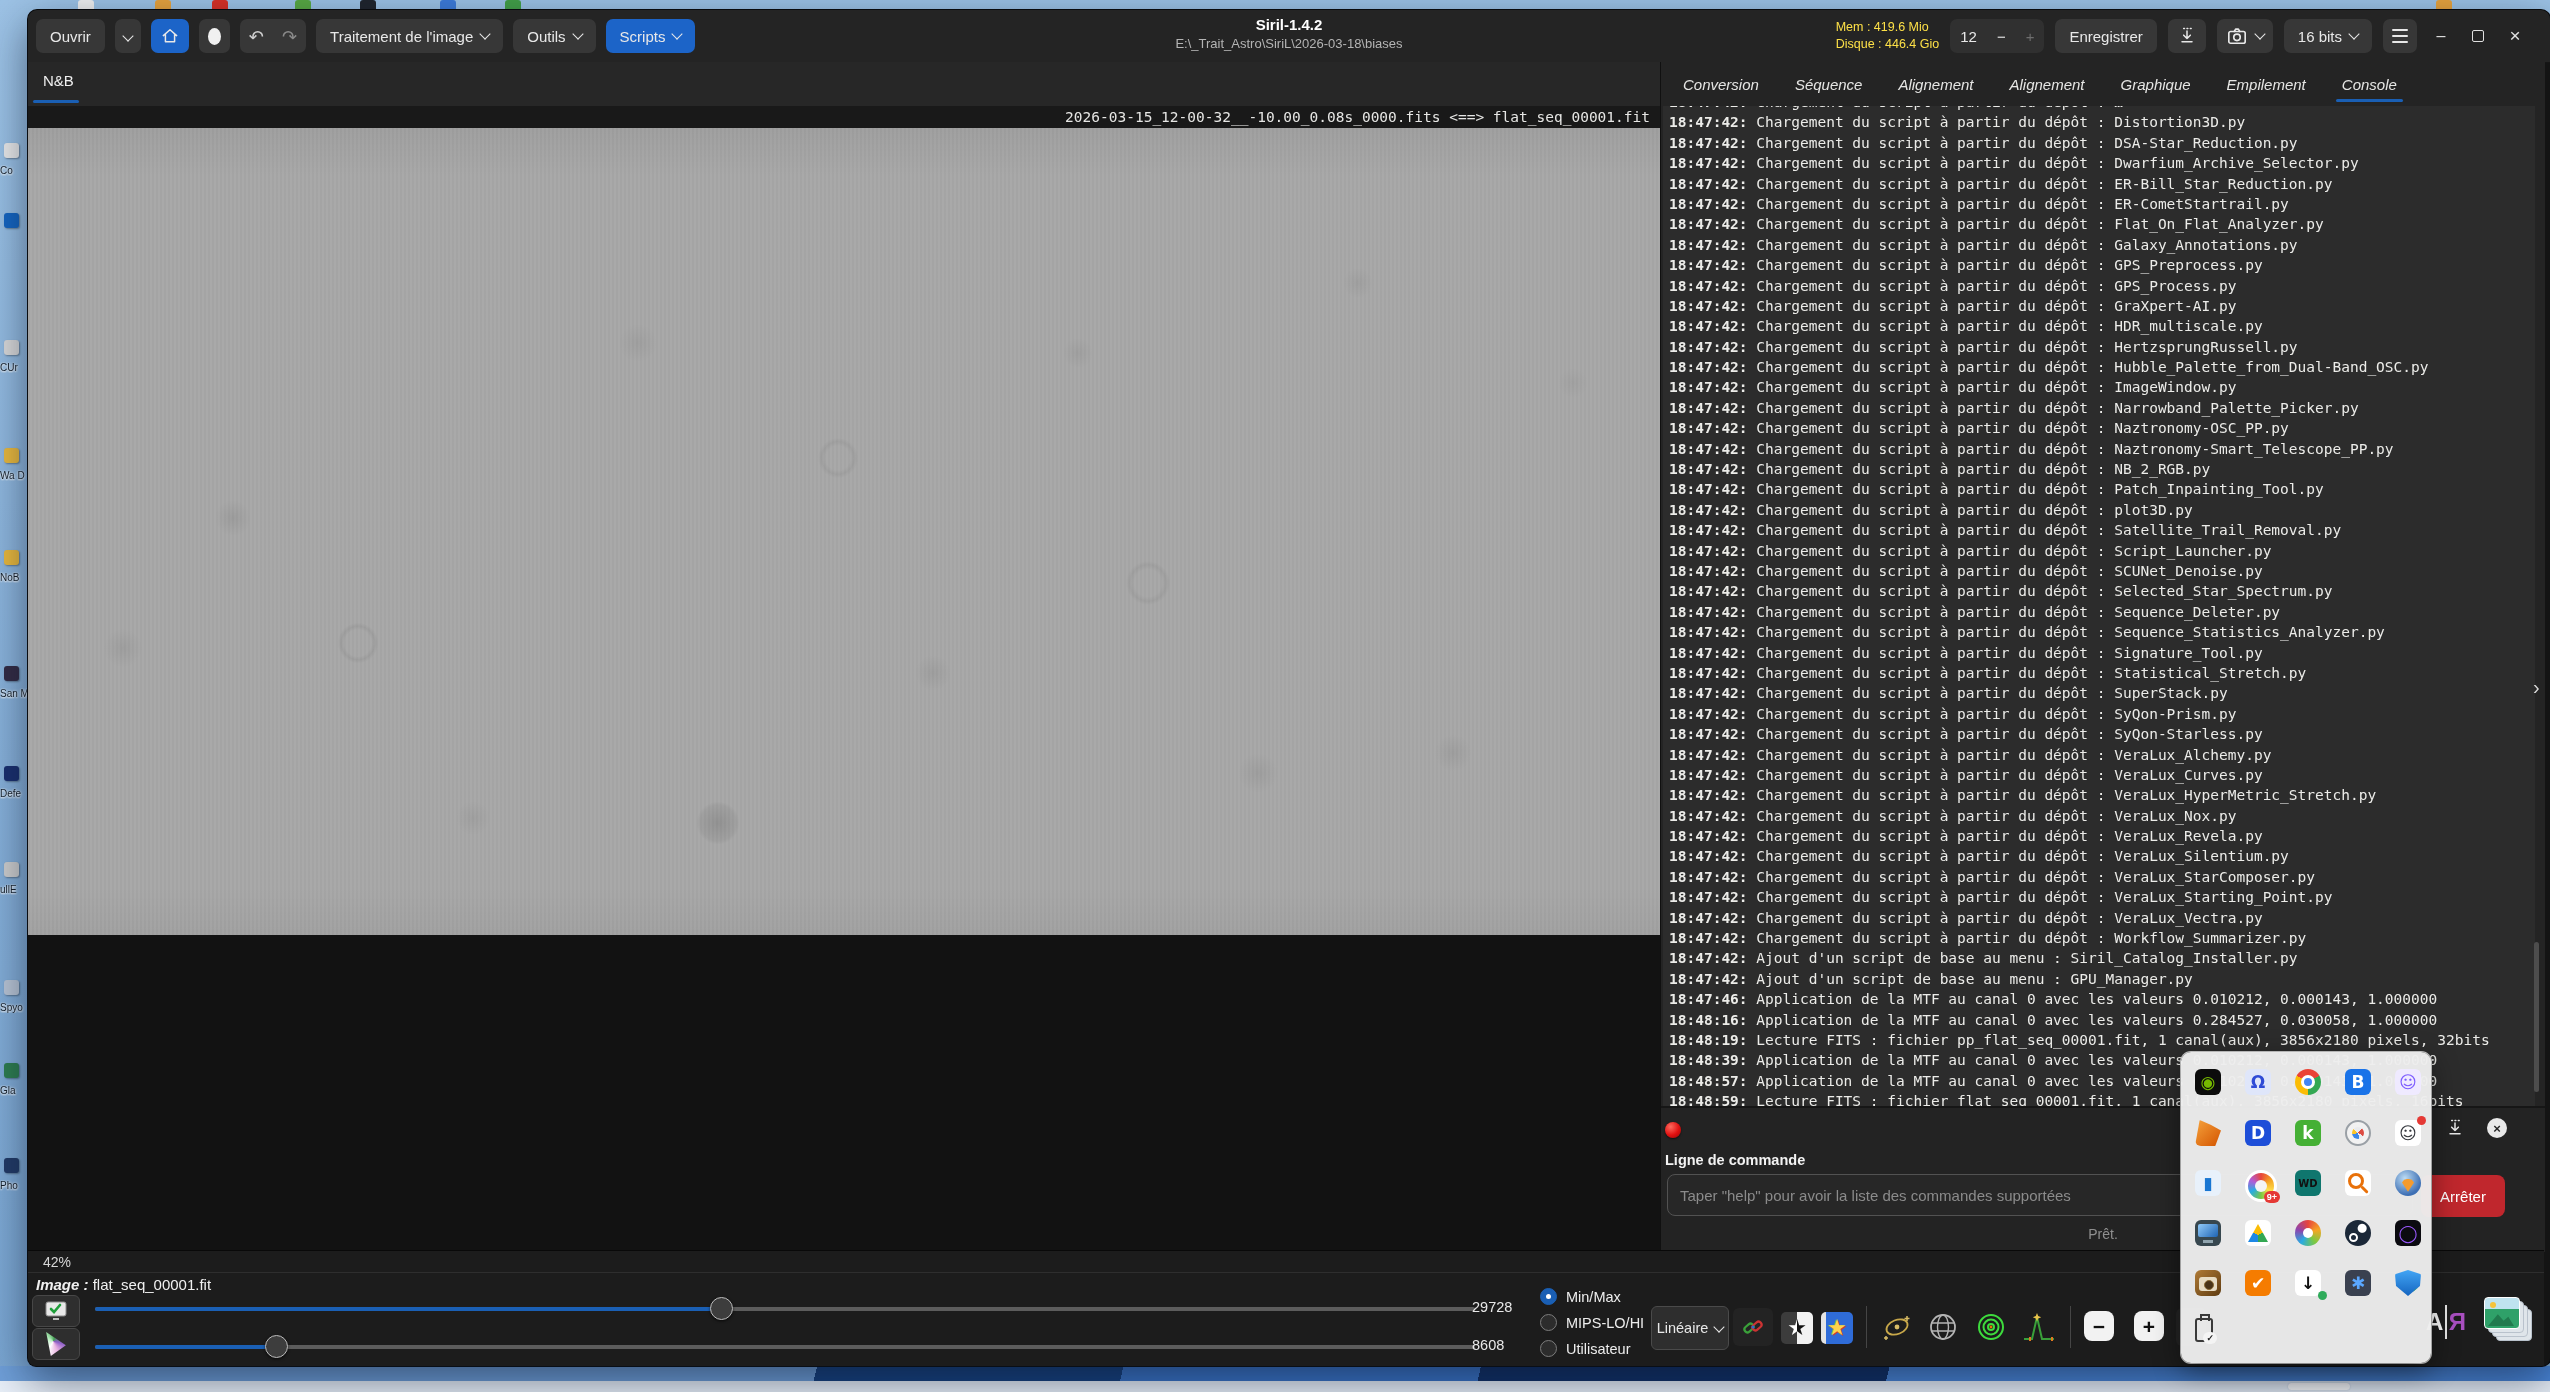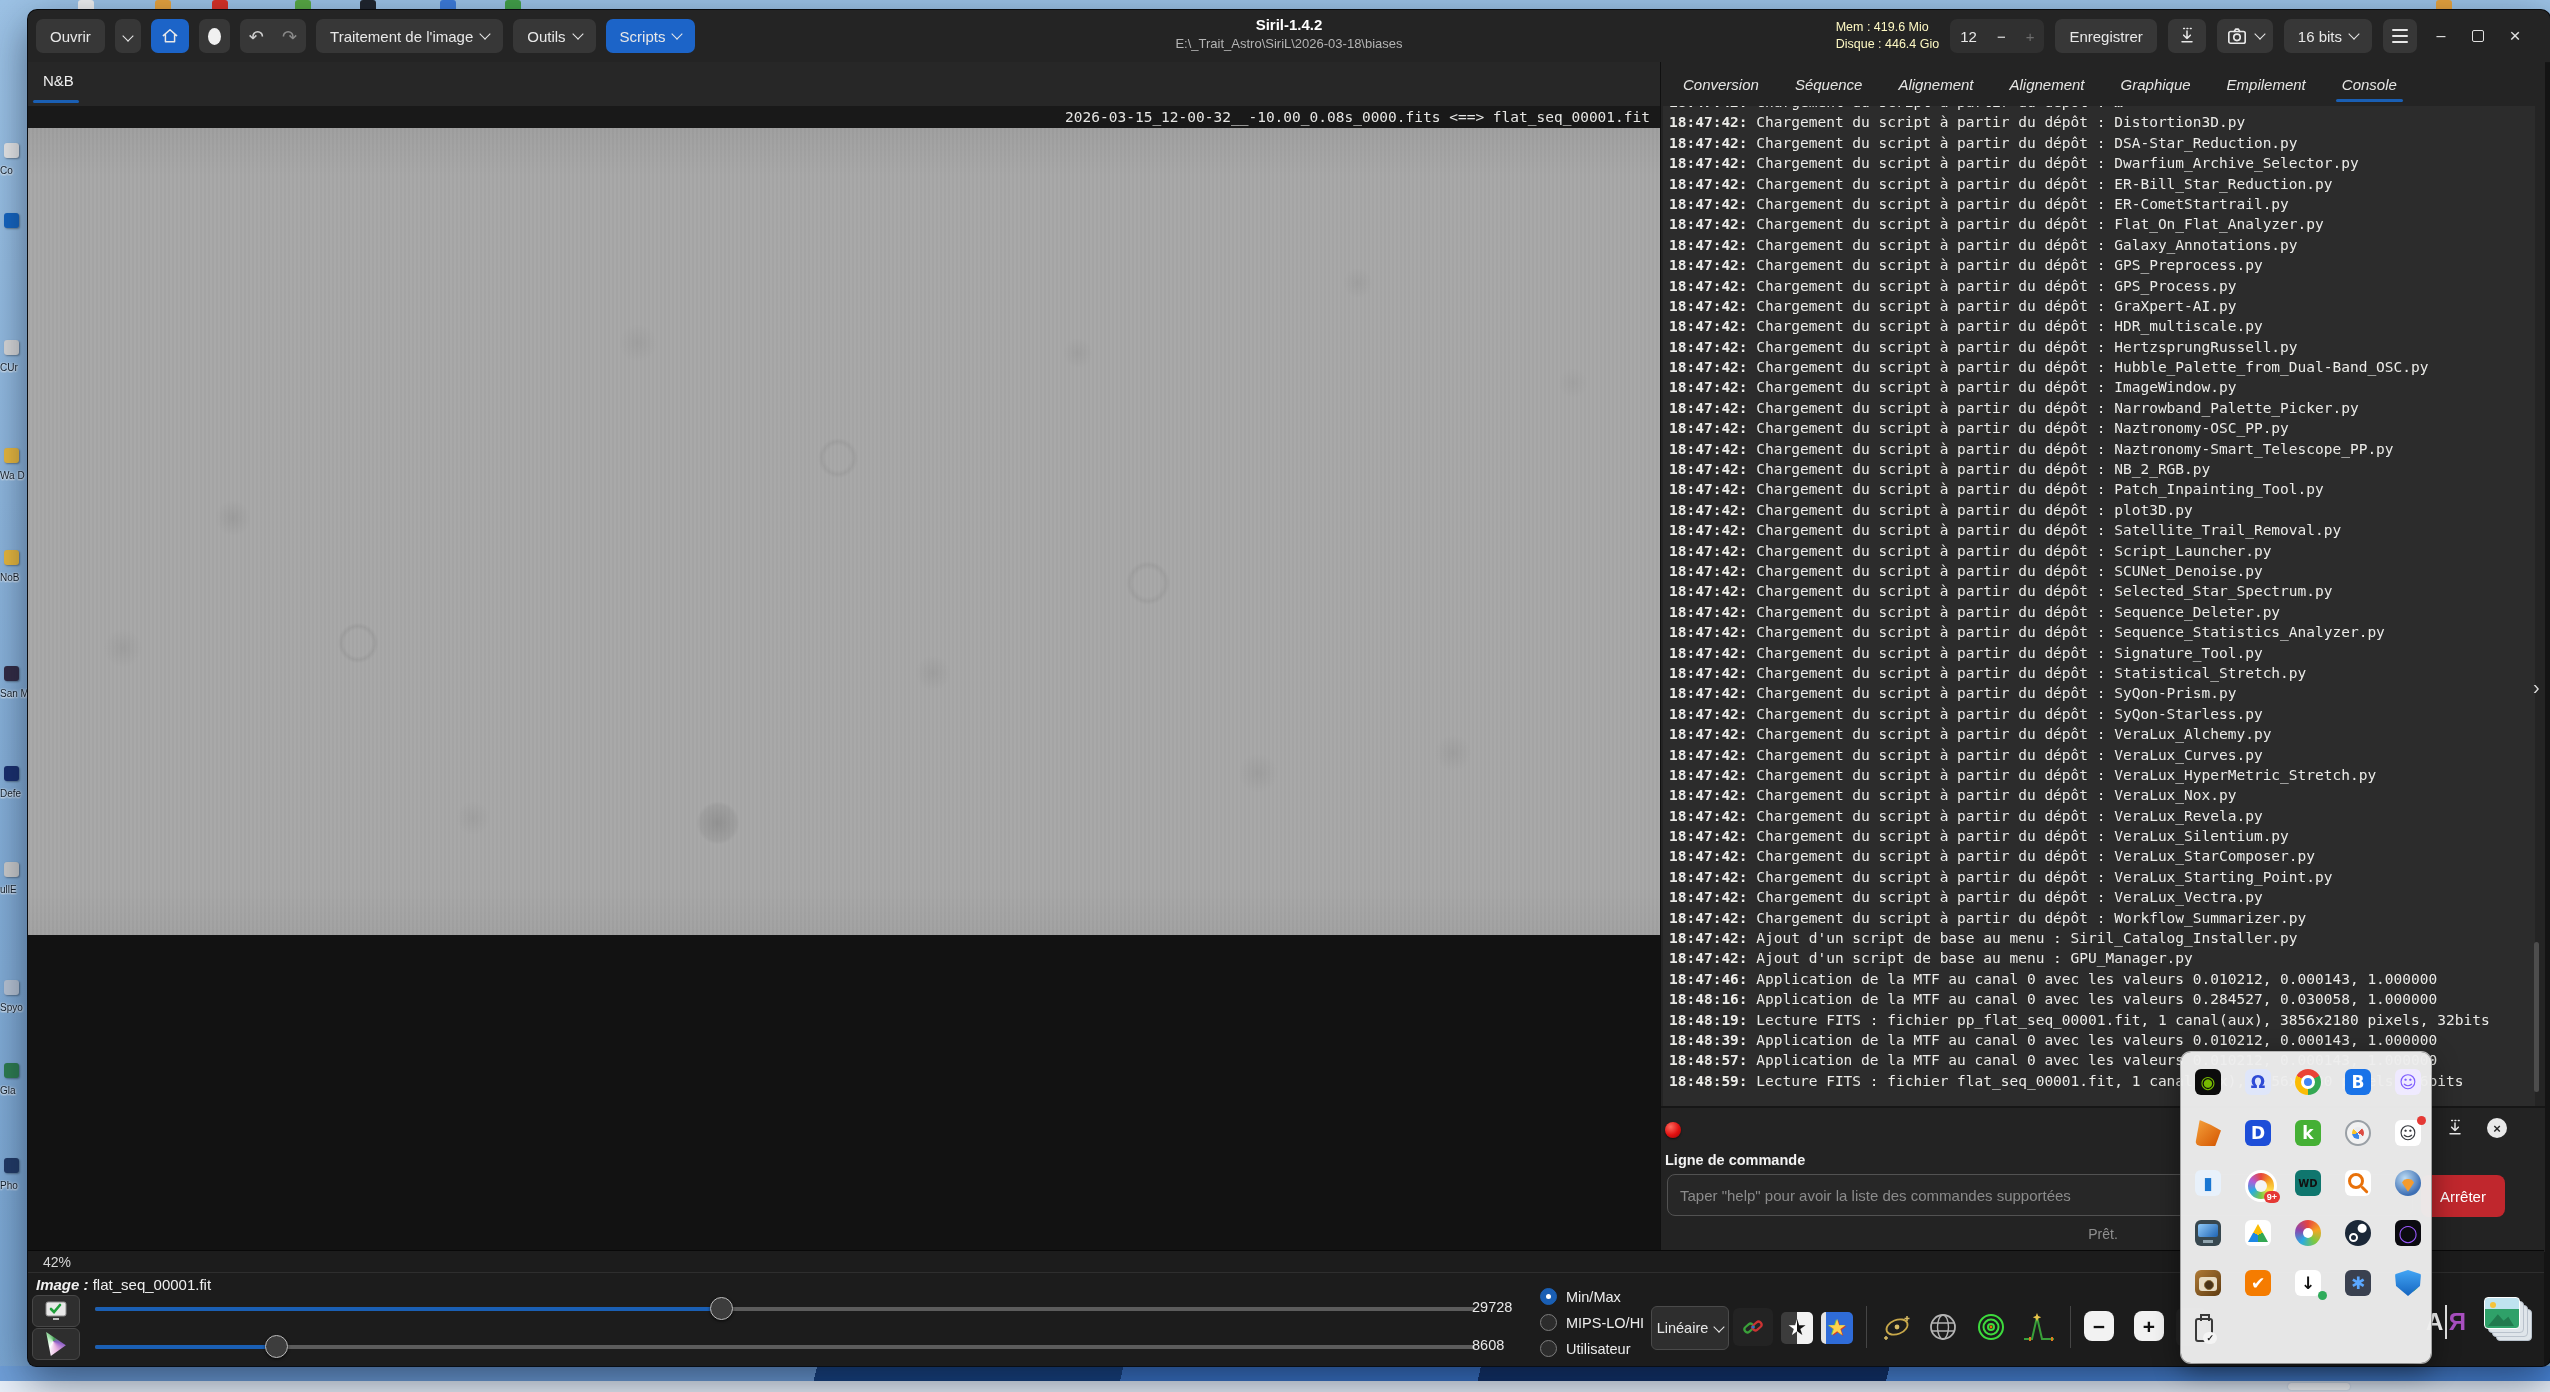--- a/index.html
+++ b/index.html
@@ -27,21 +27,21 @@
   .chev.solo{margin:0 0 0 0;}
   #hleft{position:absolute;left:8px;top:9px;display:flex;gap:10px;align-items:center;}
   #hright{position:absolute;right:22px;top:4px;height:44px;display:flex;gap:11px;align-items:center;}
   #htitle{position:absolute;left:50%;top:5px;transform:translateX(-50%);text-align:center;color:#fff;}
   #htitle .t1{font-size:15px;font-weight:bold;line-height:20px;}
   #htitle .t2{font-size:13px;color:#b4b4b4;line-height:18px;}
   .joined{display:flex;}
   .joined .hbtn{border-radius:0;}
   .joined .hbtn:first-child{border-radius:7px 0 0 7px;}
   .joined .hbtn:last-child{border-radius:0 7px 7px 0;}
-  .memblock{font-size:12.5px;color:#fef9c3;text-align:left;line-height:17px;white-space:nowrap;}
+  .memblock{font-size:12.5px;color:#fde047;text-align:left;line-height:17px;white-space:nowrap;}
   .ctr{display:flex;background:#303030;border-radius:7px;overflow:hidden;height:34px;align-items:center;}
   .ctr span{padding:0 10px;font-size:15px;color:#e8e8e8;}
   .ctr .dim{color:#6e6e6e;}
   .winctl{width:26px;height:30px;display:flex;align-items:center;justify-content:center;color:#e0e0e0;font-size:16px;}
   .sqr{width:10px;height:10px;border:1.6px solid #e0e0e0;border-radius:2px;}
   .hamb{display:flex;flex-direction:column;gap:4px;}
   .hamb i{display:block;width:16px;height:2px;background:#e8e8e8;border-radius:1px;}
   
   #tabstrip-l{position:absolute;left:0;top:52px;width:1632px;height:44px;background:#272727;}
   #nbtab{position:absolute;left:15px;top:10px;color:#f0f0f0;font-size:15px;}
@@ -351,20 +351,21 @@
           <div class="cline"><b>18:47:42:</b> Chargement du script à partir du dépôt : Patch_Inpainting_Tool.py</div>
           <div class="cline"><b>18:47:42:</b> Chargement du script à partir du dépôt : plot3D.py</div>
           <div class="cline"><b>18:47:42:</b> Chargement du script à partir du dépôt : Satellite_Trail_Removal.py</div>
           <div class="cline"><b>18:47:42:</b> Chargement du script à partir du dépôt : Script_Launcher.py</div>
           <div class="cline"><b>18:47:42:</b> Chargement du script à partir du dépôt : SCUNet_Denoise.py</div>
           <div class="cline"><b>18:47:42:</b> Chargement du script à partir du dépôt : Selected_Star_Spectrum.py</div>
           <div class="cline"><b>18:47:42:</b> Chargement du script à partir du dépôt : Sequence_Deleter.py</div>
           <div class="cline"><b>18:47:42:</b> Chargement du script à partir du dépôt : Sequence_Statistics_Analyzer.py</div>
           <div class="cline"><b>18:47:42:</b> Chargement du script à partir du dépôt : Signature_Tool.py</div>
           <div class="cline"><b>18:47:42:</b> Chargement du script à partir du dépôt : Statistical_Stretch.py</div>
+          <div class="cline"><b>18:47:42:</b> Chargement du script à partir du dépôt : SuperStack.py</div>
           <div class="cline"><b>18:47:42:</b> Chargement du script à partir du dépôt : SyQon-Prism.py</div>
           <div class="cline"><b>18:47:42:</b> Chargement du script à partir du dépôt : SyQon-Starless.py</div>
           <div class="cline"><b>18:47:42:</b> Chargement du script à partir du dépôt : VeraLux_Alchemy.py</div>
           <div class="cline"><b>18:47:42:</b> Chargement du script à partir du dépôt : VeraLux_Curves.py</div>
           <div class="cline"><b>18:47:42:</b> Chargement du script à partir du dépôt : VeraLux_HyperMetric_Stretch.py</div>
           <div class="cline"><b>18:47:42:</b> Chargement du script à partir du dépôt : VeraLux_Nox.py</div>
           <div class="cline"><b>18:47:42:</b> Chargement du script à partir du dépôt : VeraLux_Revela.py</div>
           <div class="cline"><b>18:47:42:</b> Chargement du script à partir du dépôt : VeraLux_Silentium.py</div>
           <div class="cline"><b>18:47:42:</b> Chargement du script à partir du dépôt : VeraLux_StarComposer.py</div>
           <div class="cline"><b>18:47:42:</b> Chargement du script à partir du dépôt : VeraLux_Starting_Point.py</div>

